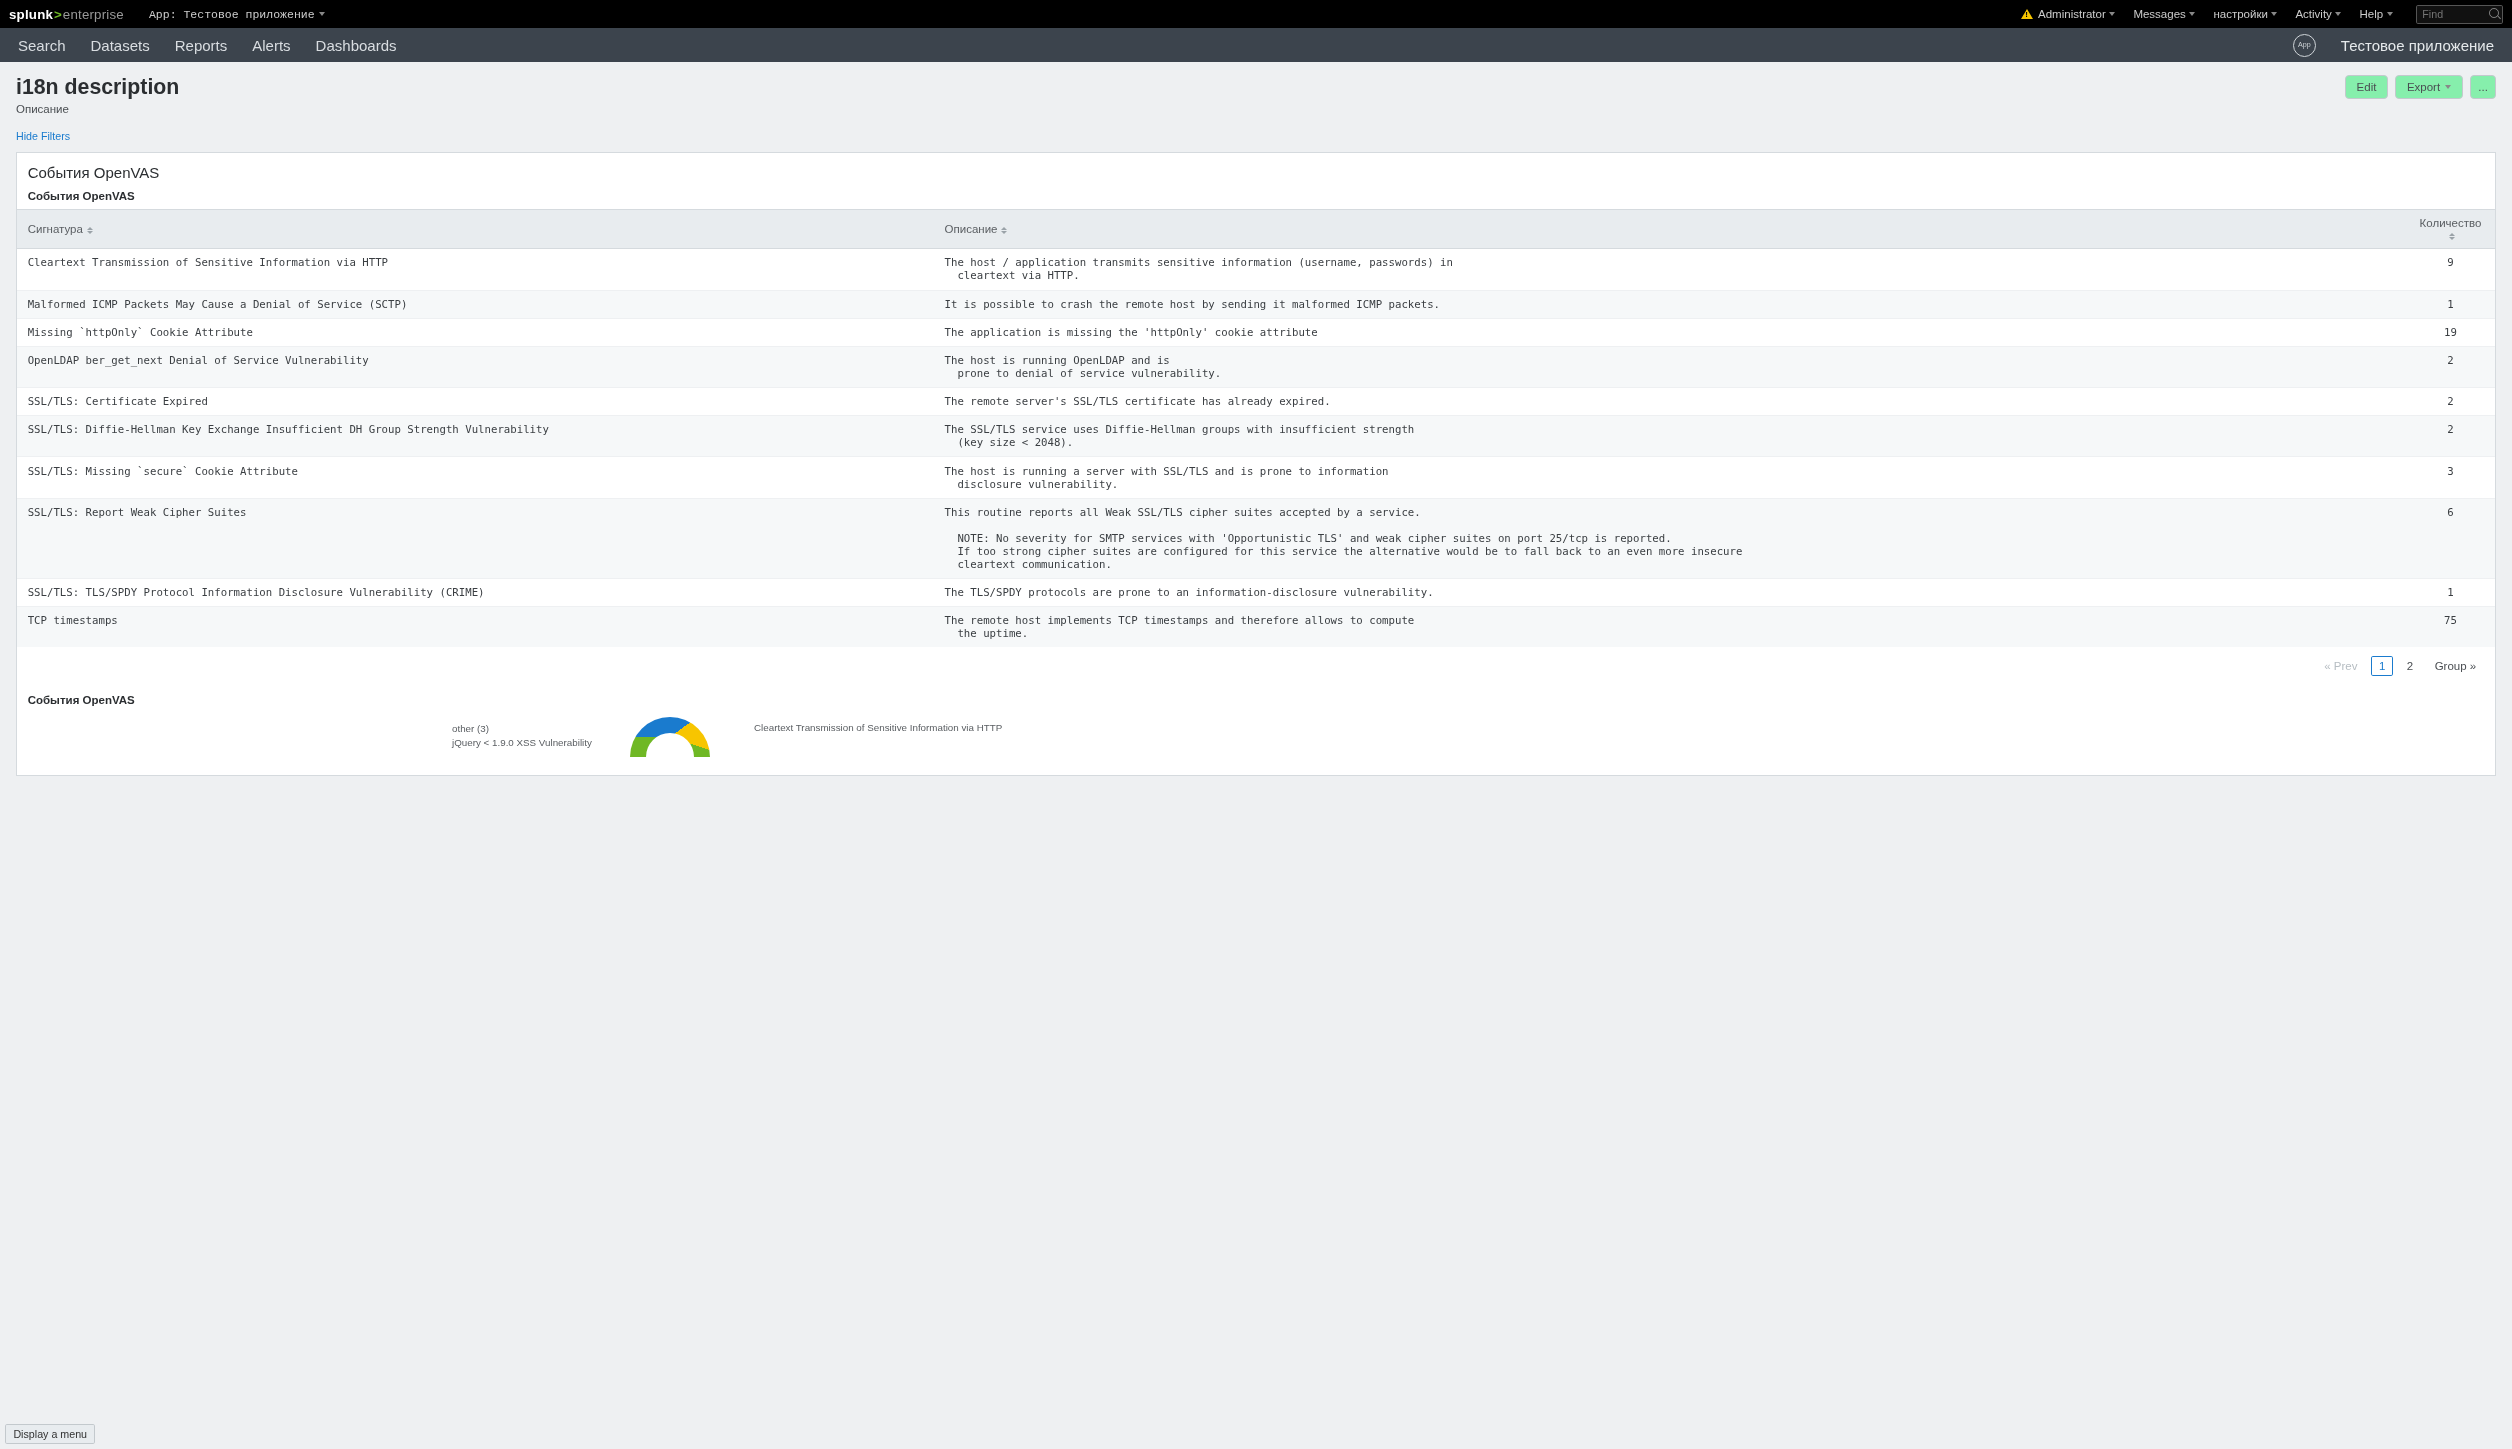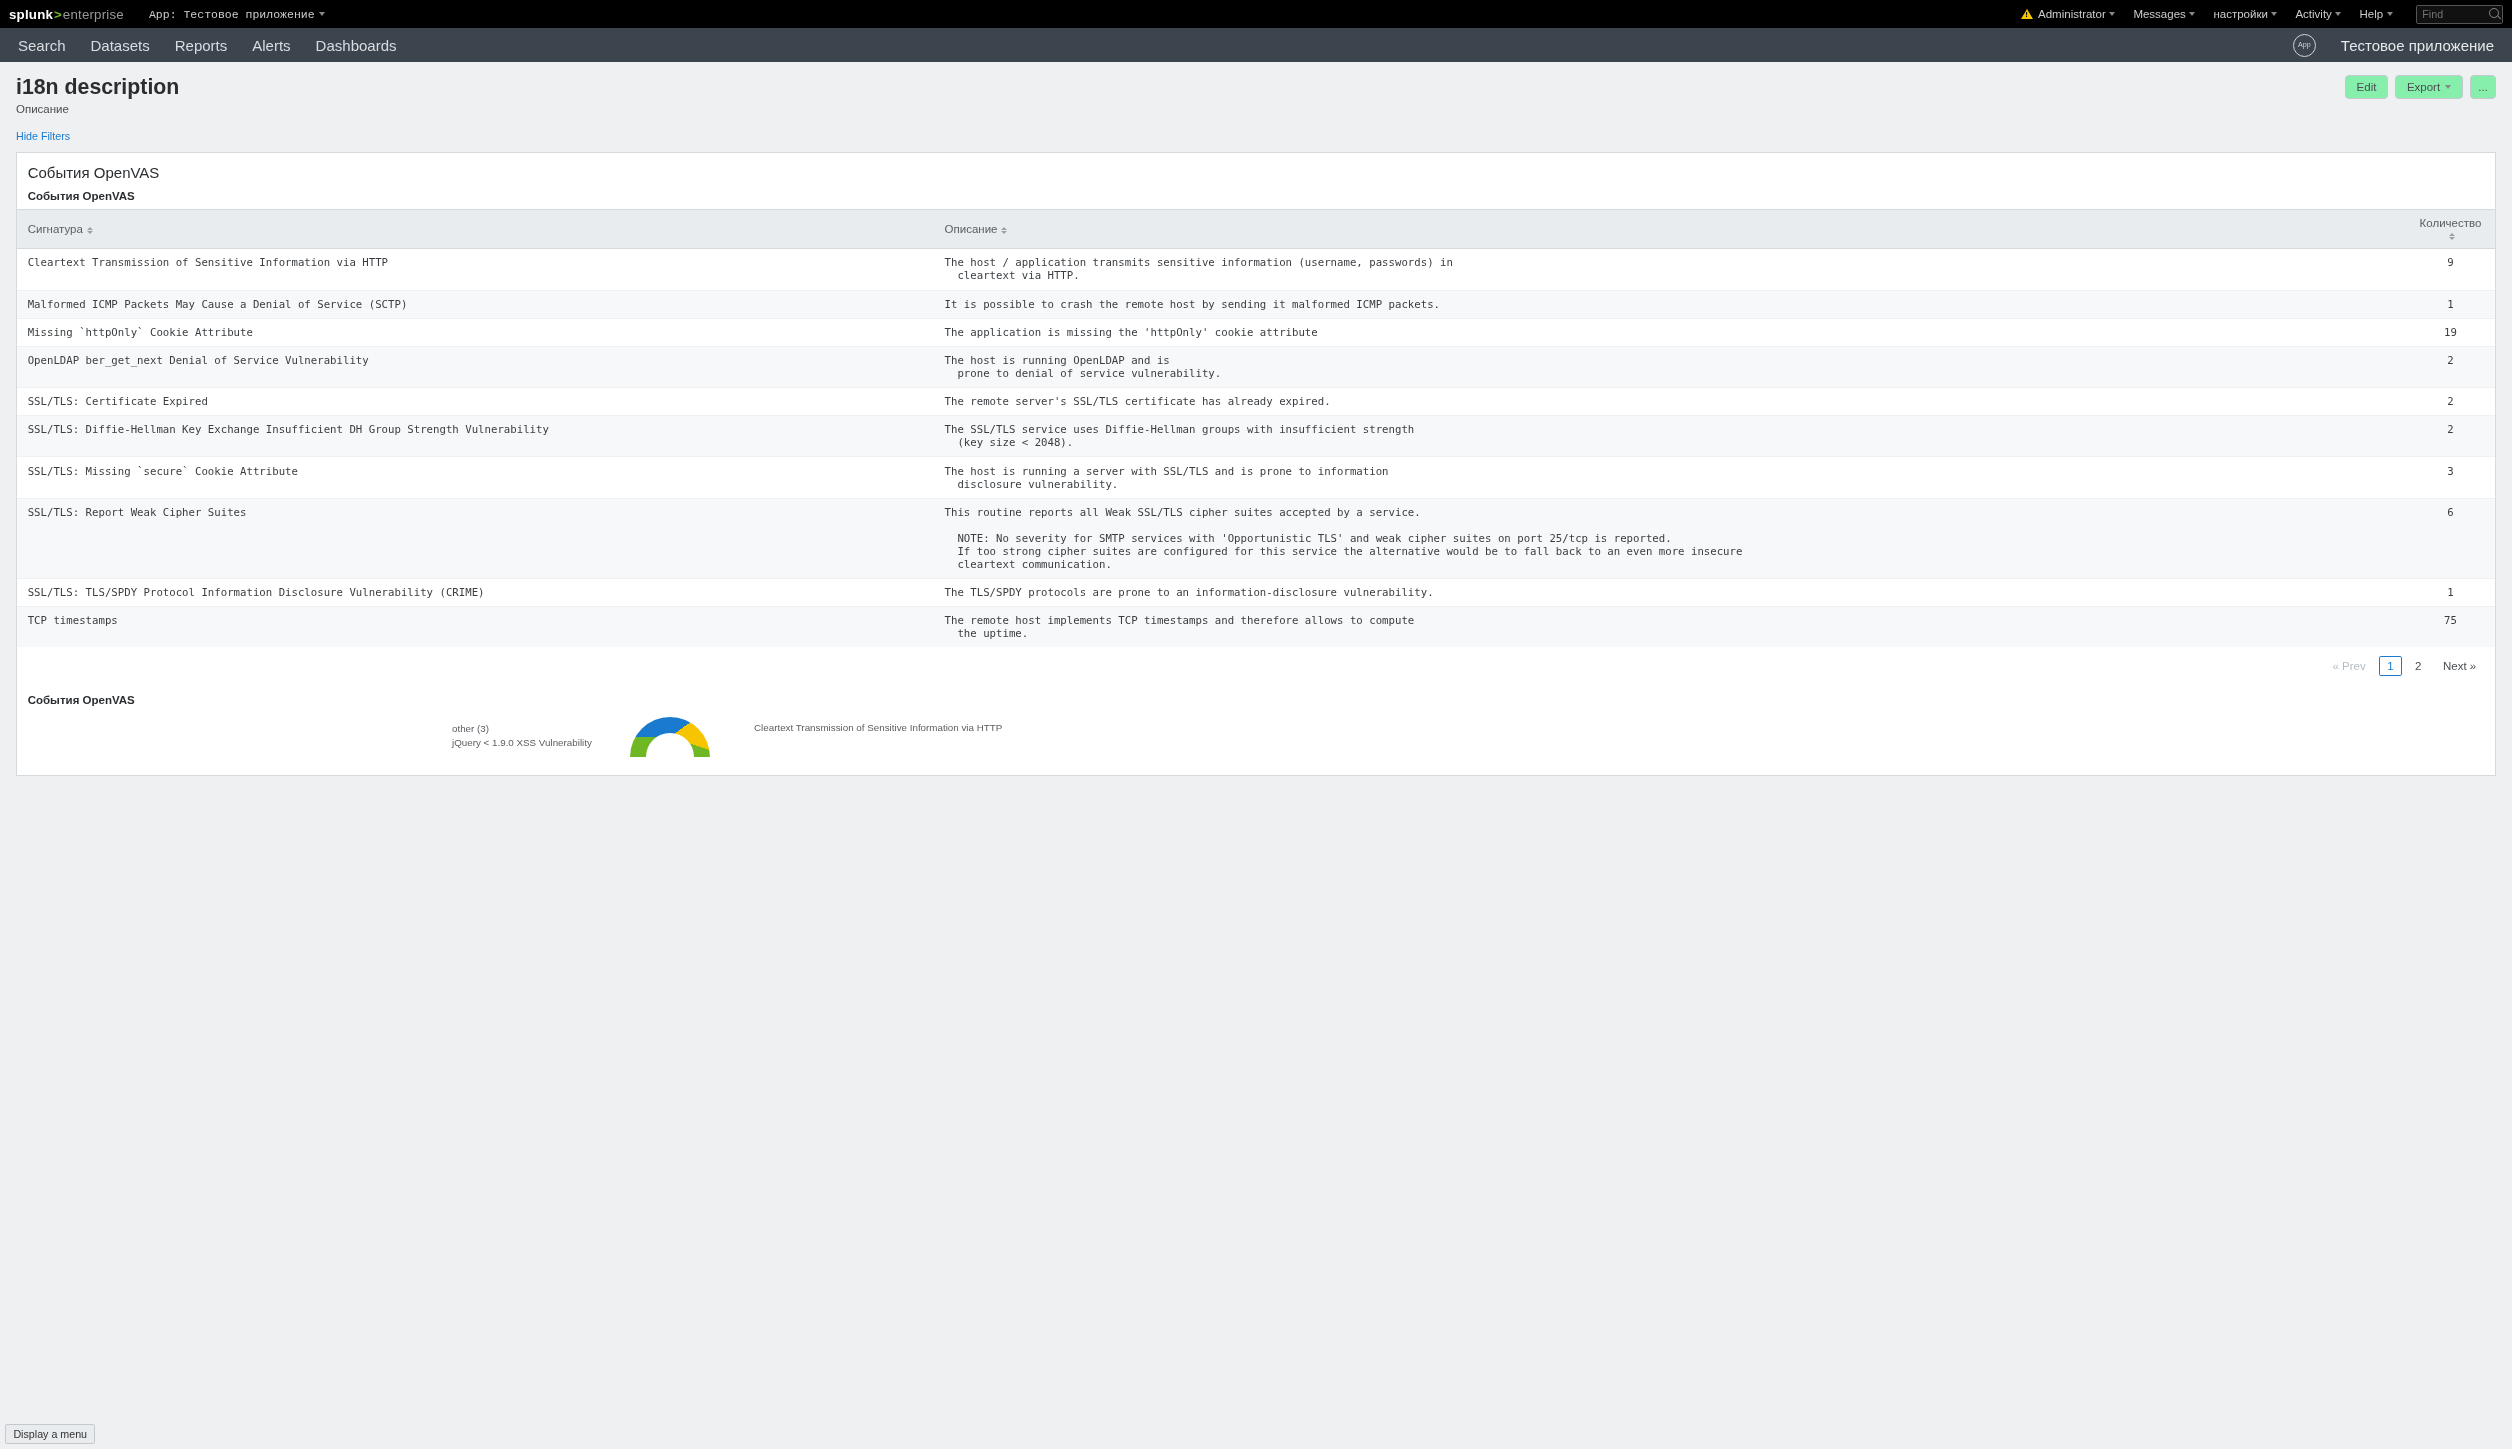--- a/index.html
+++ b/index.html
@@ -205,21 +205,21 @@
             <td>The remote host implements TCP timestamps and therefore allows to compute
   the uptime.</td>
             <td class="num">75</td>
           </tr>
         </tbody>
     </table>
     <div class="pager">
       <span class="pg disabled">« Prev</span>
       <span class="pg active">1</span>
       <span class="pg">2</span>
-      <span class="pg">Next »</span>
+      <span class="pg">Group »</span>
     </div>
     <div class="subtitle" style="padding-top:9px">События OpenVAS</div>
     <div class="chart-area">
       <div class="legend-left">
         <div>other (3)</div>
         <div>jQuery &lt; 1.9.0 XSS Vulnerability</div>
       </div>
       <div class="pie"></div>
       <div class="pie-hole"></div>
       <div class="legend-right">

